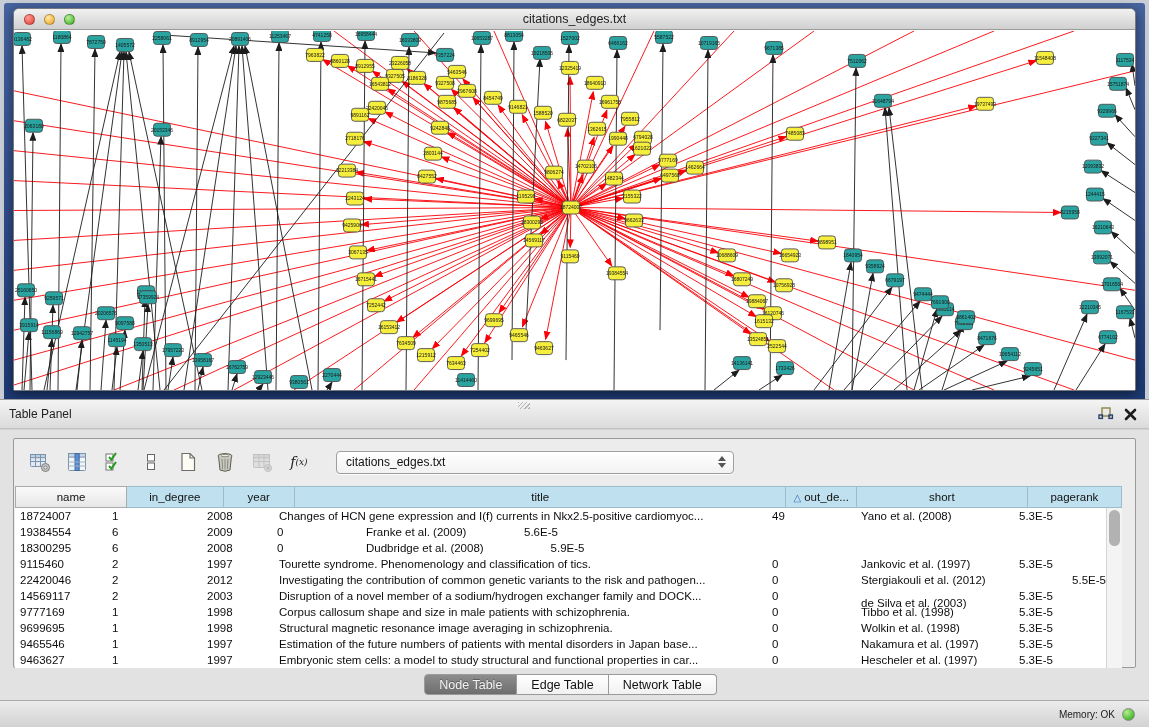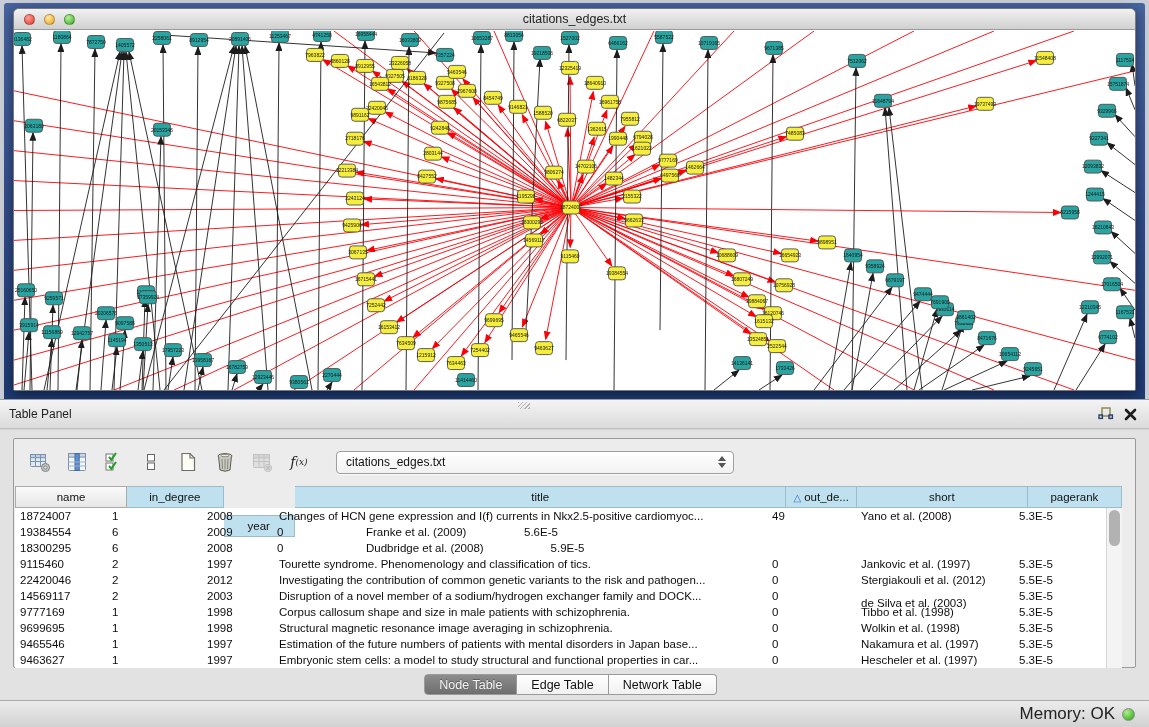--- a/index.html
+++ b/index.html
@@ -63,21 +63,21 @@
   #tabs-bar{position:absolute;top:674px;left:0;right:8px;display:flex;justify-content:center}
   .seg{height:21px;font-size:12.5px;padding:0 14px;background:linear-gradient(#ffffff,#f1f1f1);
     border:1px solid #9a9a9a;border-left:none;color:#111;display:flex;align-items:center;cursor:default}
   .seg:first-child{border-left:1px solid #9a9a9a;border-radius:4px 0 0 4px}
   .seg:last-child{border-radius:0 4px 4px 0}
   .seg.active{background:linear-gradient(#8d8d8d,#6e6e6e);color:#f3f3f3;text-shadow:0 -1px 0 rgba(0,0,0,.3)}
 
   #status-bar{position:absolute;left:0;bottom:0;width:1149px;height:27px;
     background:linear-gradient(#ececec,#d2d2d2);border-top:1px solid #aaa;
     display:flex;align-items:center;justify-content:flex-end;gap:7px;padding-right:14px}
-  #status-bar .mem{font-size:17px;color:#222}
+  #status-bar .mem{font-size:10px;color:#222}
   .lamp{width:13px;height:13px;border-radius:50%;border:1px solid #8a8a8a;
     background:radial-gradient(circle at 35% 30%,#b6ed8e,#57c23c 60%,#36992a)}
 </style>
 </head>
 <body>
 
 <div id="network-area">
   <div class="blue-frame">
     <div class="mac-window">
       <div class="titlebar">
@@ -917,21 +917,21 @@
             <i class="up"></i>
             <i class="dn"></i>
           </span>
       </div>
     </div>
 
     <div id="table">
       <div class="thead" id="thead">
           <div class="th gray" style="width: 113px;">name</div>
           <div class="th" style="width: 97px;">in_degree</div>
-          <div class="th" style="width: 72px; margin-top: 29px;">year</div>
+          <div class="th" style="width: 72px;">year</div>
           <div class="th" style="width: 495px;">title</div>
           <div class="th" style="width: 71px;"><span class="sort">△</span>out_de...</div>
           <div class="th" style="width: 172px;">short</div>
           <div class="th" style="width: 95px;">pagerank</div>
         </div>
       <div class="tbody" id="tbody">
           <div class="tr">
             <div class="td" style="width: 89px; padding-left: 5px;">18724007</div>
             <div class="td" style="width: 97px; padding-left: 8px;">1</div>
             <div class="td" style="width: 72px; padding-left: 6px;">2008</div>
@@ -965,21 +965,21 @@
             <div class="td" style="width: 172px; padding-left: 22px;">Jankovic et al. (1997)</div>
             <div class="td" style="width: 95px; padding-left: 8px;">5.3E-5</div>
           </div>
           <div class="tr">
             <div class="td" style="width: 89px; padding-left: 5px;">22420046</div>
             <div class="td" style="width: 97px; padding-left: 8px;">2</div>
             <div class="td" style="width: 72px; padding-left: 6px;">2012</div>
             <div class="td" style="width: 495px; padding-left: 6px;">Investigating the contribution of common genetic variants to the risk and pathogen...</div>
             <div class="td" style="width: 71px; padding-left: 4px;">0</div>
             <div class="td" style="width: 172px; padding-left: 22px;">Stergiakouli et al. (2012)</div>
-            <div class="td" style="width: 95px; padding-left: 8px;">5.5E-5</div>
+            <div class="td" style="width: 95px; padding-left: 8px; text-align: right;">5.5E-5</div>
           </div>
           <div class="tr">
             <div class="td" style="width: 89px; padding-left: 5px;">14569117</div>
             <div class="td" style="width: 97px; padding-left: 8px;">2</div>
             <div class="td" style="width: 72px; padding-left: 6px;">2003</div>
             <div class="td" style="width: 495px; padding-left: 6px;">Disruption of a novel member of a sodium/hydrogen exchanger family and DOCK...</div>
             <div class="td" style="width: 71px; padding-left: 4px;">0</div>
             <div class="td" style="width: 172px; padding-left: 22px; margin-top: 13px;">de Silva et al. (2003)</div>
             <div class="td" style="width: 95px; padding-left: 8px;">5.3E-5</div>
           </div>

